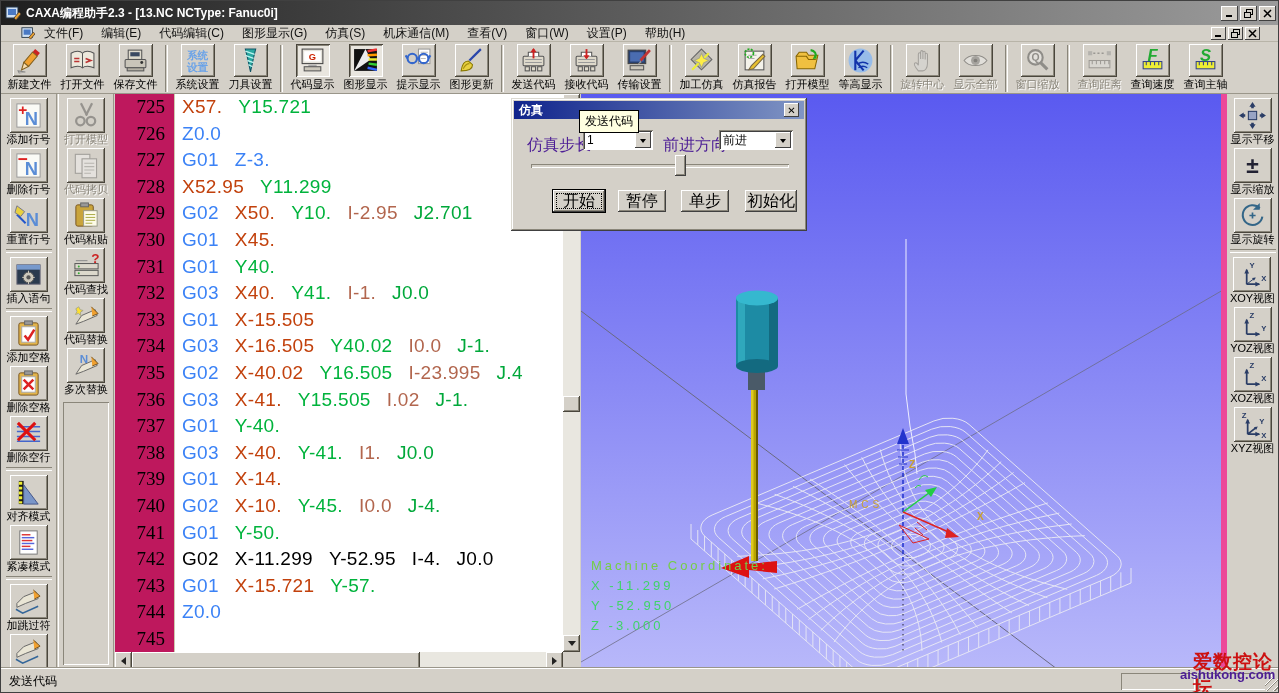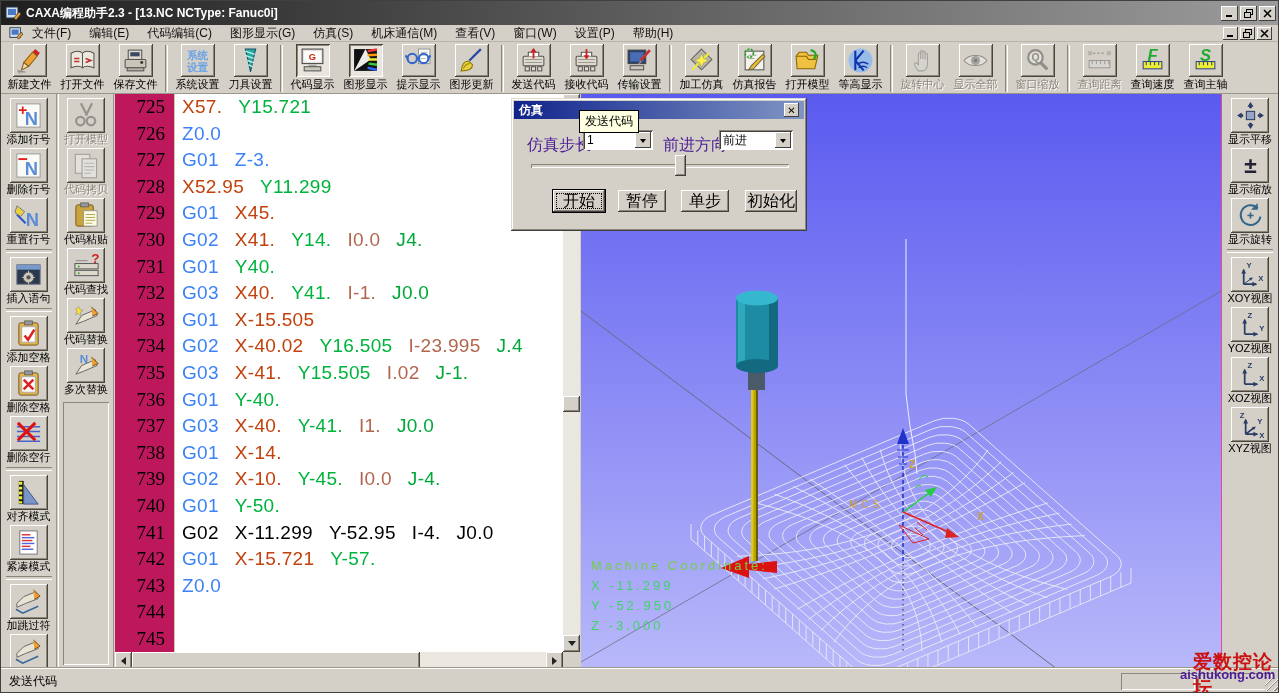--- a/index.html
+++ b/index.html
@@ -3,39 +3,39 @@
 <meta charset="utf-8">
 <style>
 *{margin:0;padding:0;box-sizing:border-box;font-family:"Liberation Sans",sans-serif}
 html,body{background:#9aa0a8}
 #win{position:relative;width:1279px;height:693px;background:#d4d0c8;overflow:hidden;border:1px solid #404040}
 
 #titlebar{position:absolute;left:0;top:0;width:1279px;height:24px;background:linear-gradient(90deg,#1f1f1f,#9b9b9b);display:flex;align-items:center;padding:0 4px;color:#fff;font-weight:bold;font-size:12px;gap:5px}
 .wbtns{margin-left:auto;display:flex;gap:2px}
 .wbtn{width:17px;height:15px;background:#d4d0c8;box-shadow:inset -1px -1px 0 #404040,inset 1px 1px 0 #fff;display:flex;align-items:center;justify-content:center}
 .wbtn svg{width:9px;height:9px}
-#menubar{position:absolute;left:0;top:24px;width:1279px;height:17px;background:#d4d0c8;display:flex;align-items:center;font-size:12px;padding:0 8px;gap:0;border-bottom:1px solid #b8b4a8}
+#menubar{position:absolute;left:0;top:24px;width:1279px;height:17px;background:#d4d0c8;display:flex;align-items:center;font-size:12px;padding:0 20px;gap:0;border-bottom:1px solid #b8b4a8}
 .mitem{padding:1px 9px;color:#111}
 .mdi-btns{margin-left:auto;display:flex;gap:2px}
 .mdi-btns .wbtn{width:15px;height:13px}
 
 #toolbar{position:absolute;left:0;top:41px;width:1279px;height:52px;display:flex;align-items:flex-start;padding:1px 2px;border-bottom:1px solid #978;border-bottom-color:#9a968a;background:#d4d0c8}
 .tbtn{width:53px;display:flex;flex-direction:column;align-items:center;flex:none}
 .ibox{width:34px;height:33px;margin-top:1px;background:#d4d0c8;box-shadow:inset -1px -1px 0 #4a463c,inset 1px 1px 0 #fff,inset -2px -2px 0 #8a867a;display:flex;align-items:center;justify-content:center}
 .ibox svg{width:27px;height:27px}
 .lbl{font-size:11px;line-height:15px;white-space:nowrap;color:#000}
 .pressed .ibox{box-shadow:inset 1px 1px 0 #4a463c,inset -1px -1px 0 #fff,inset 2px 2px 0 #8a867a;background:#e9e6df}
 .disabled .lbl{color:#89857a;text-shadow:1px 1px 0 #fff}
 .disabled .ibox svg{opacity:.38;filter:grayscale(1)}
 .vsep{width:3px;height:47px;border-left:1px solid #8a867a;border-right:1px solid #fff;margin:2px 3px 0;flex:none}
 
 .sbar{position:absolute;top:93px;bottom:25px;width:56px;background:#d4d0c8;display:flex;flex-direction:column;align-items:center;padding-top:3px;overflow:hidden}
 #lbar1{left:0;border-right:1px solid #9a968a}
 #lbar2{left:57px;border-left:1px solid #fff;border-right:1px solid #9a968a;width:56px}
-#rbar{right:0;width:57px;border-left:1px solid #ec4899}
+#rbar{right:0;width:57px;border-left:6px solid #ec4899}
 .sbtn{display:flex;flex-direction:column;align-items:center;margin-bottom:1px;flex:none}
 .sbtn .ibox{width:38px;height:35px}
 .sbtn .ibox svg{width:29px;height:29px}
 .sbtn .lbl{font-size:11px;line-height:13px}
 .hsep{width:46px;height:4px;border-top:1px solid #8a867a;border-bottom:1px solid #fff;margin:2px 0 3px;flex:none}
 .well{flex:1;width:46px;margin:5px 0 2px;box-shadow:inset 1px 1px 0 #8a867a,inset -1px -1px 0 #fff}
 
 #editor{position:absolute;left:114px;top:93px;width:448px;height:558px;background:#fff;display:flex;overflow:hidden}
 #gutter{width:60px;background:#be185d;border-right:1px solid #cdc9ae;flex:none}
 .gn{height:26.6px;line-height:26.6px;font-family:"Liberation Serif",serif;font-size:19px;text-align:right;padding-right:9px;color:#000}
@@ -614,25 +614,26 @@
         <div class="gn">742</div>
         <div class="gn">743</div>
         <div class="gn">744</div>
         <div class="gn">745</div>
       </div>
     <div id="code">
         <div class="cline"><span class="seg c-x">X57.</span><span class="seg c-y">Y15.721</span></div>
         <div class="cline"><span class="seg c-n">Z0.0</span></div>
         <div class="cline"><span class="seg c-n">G01</span><span class="seg c-n">Z-3.</span></div>
         <div class="cline"><span class="seg c-x">X52.95</span><span class="seg c-y">Y11.299</span></div>
+        <div class="cline"><span class="seg c-n">G02</span><span class="seg c-x">X50.</span><span class="seg c-y">Y10.</span><span class="seg c-i">I-2.95</span><span class="seg c-j">J2.701</span></div>
         <div class="cline"><span class="seg c-n">G01</span><span class="seg c-x">X45.</span></div>
-        <div class="cline"><span class="seg c-n">G02</span><span class="seg c-x">X41.</span><span class="seg c-y">Y14.</span><span class="seg c-i">I0.0</span><span class="seg c-j">J4.</span></div>
         <div class="cline"><span class="seg c-n">G01</span><span class="seg c-y">Y40.</span></div>
         <div class="cline"><span class="seg c-n">G03</span><span class="seg c-x">X40.</span><span class="seg c-y">Y41.</span><span class="seg c-i">I-1.</span><span class="seg c-j">J0.0</span></div>
         <div class="cline"><span class="seg c-n">G01</span><span class="seg c-x">X-15.505</span></div>
+        <div class="cline"><span class="seg c-n">G03</span><span class="seg c-x">X-16.505</span><span class="seg c-y">Y40.02</span><span class="seg c-i">I0.0</span><span class="seg c-j">J-1.</span></div>
         <div class="cline"><span class="seg c-n">G02</span><span class="seg c-x">X-40.02</span><span class="seg c-y">Y16.505</span><span class="seg c-i">I-23.995</span><span class="seg c-j">J.4</span></div>
         <div class="cline"><span class="seg c-n">G03</span><span class="seg c-x">X-41.</span><span class="seg c-y">Y15.505</span><span class="seg c-i">I.02</span><span class="seg c-j">J-1.</span></div>
         <div class="cline"><span class="seg c-n">G01</span><span class="seg c-y">Y-40.</span></div>
         <div class="cline"><span class="seg c-n">G03</span><span class="seg c-x">X-40.</span><span class="seg c-y">Y-41.</span><span class="seg c-i">I1.</span><span class="seg c-j">J0.0</span></div>
         <div class="cline"><span class="seg c-n">G01</span><span class="seg c-x">X-14.</span></div>
         <div class="cline"><span class="seg c-n">G02</span><span class="seg c-x">X-10.</span><span class="seg c-y">Y-45.</span><span class="seg c-i">I0.0</span><span class="seg c-j">J-4.</span></div>
         <div class="cline"><span class="seg c-n">G01</span><span class="seg c-y">Y-50.</span></div>
         <div class="cline"><span class="seg c-k">G02</span><span class="seg c-k">X-11.299</span><span class="seg c-k">Y-52.95</span><span class="seg c-k">I-4.</span><span class="seg c-k">J0.0</span></div>
         <div class="cline"><span class="seg c-n">G01</span><span class="seg c-x">X-15.721</span><span class="seg c-y">Y-57.</span></div>
         <div class="cline"><span class="seg c-n">Z0.0</span></div>

